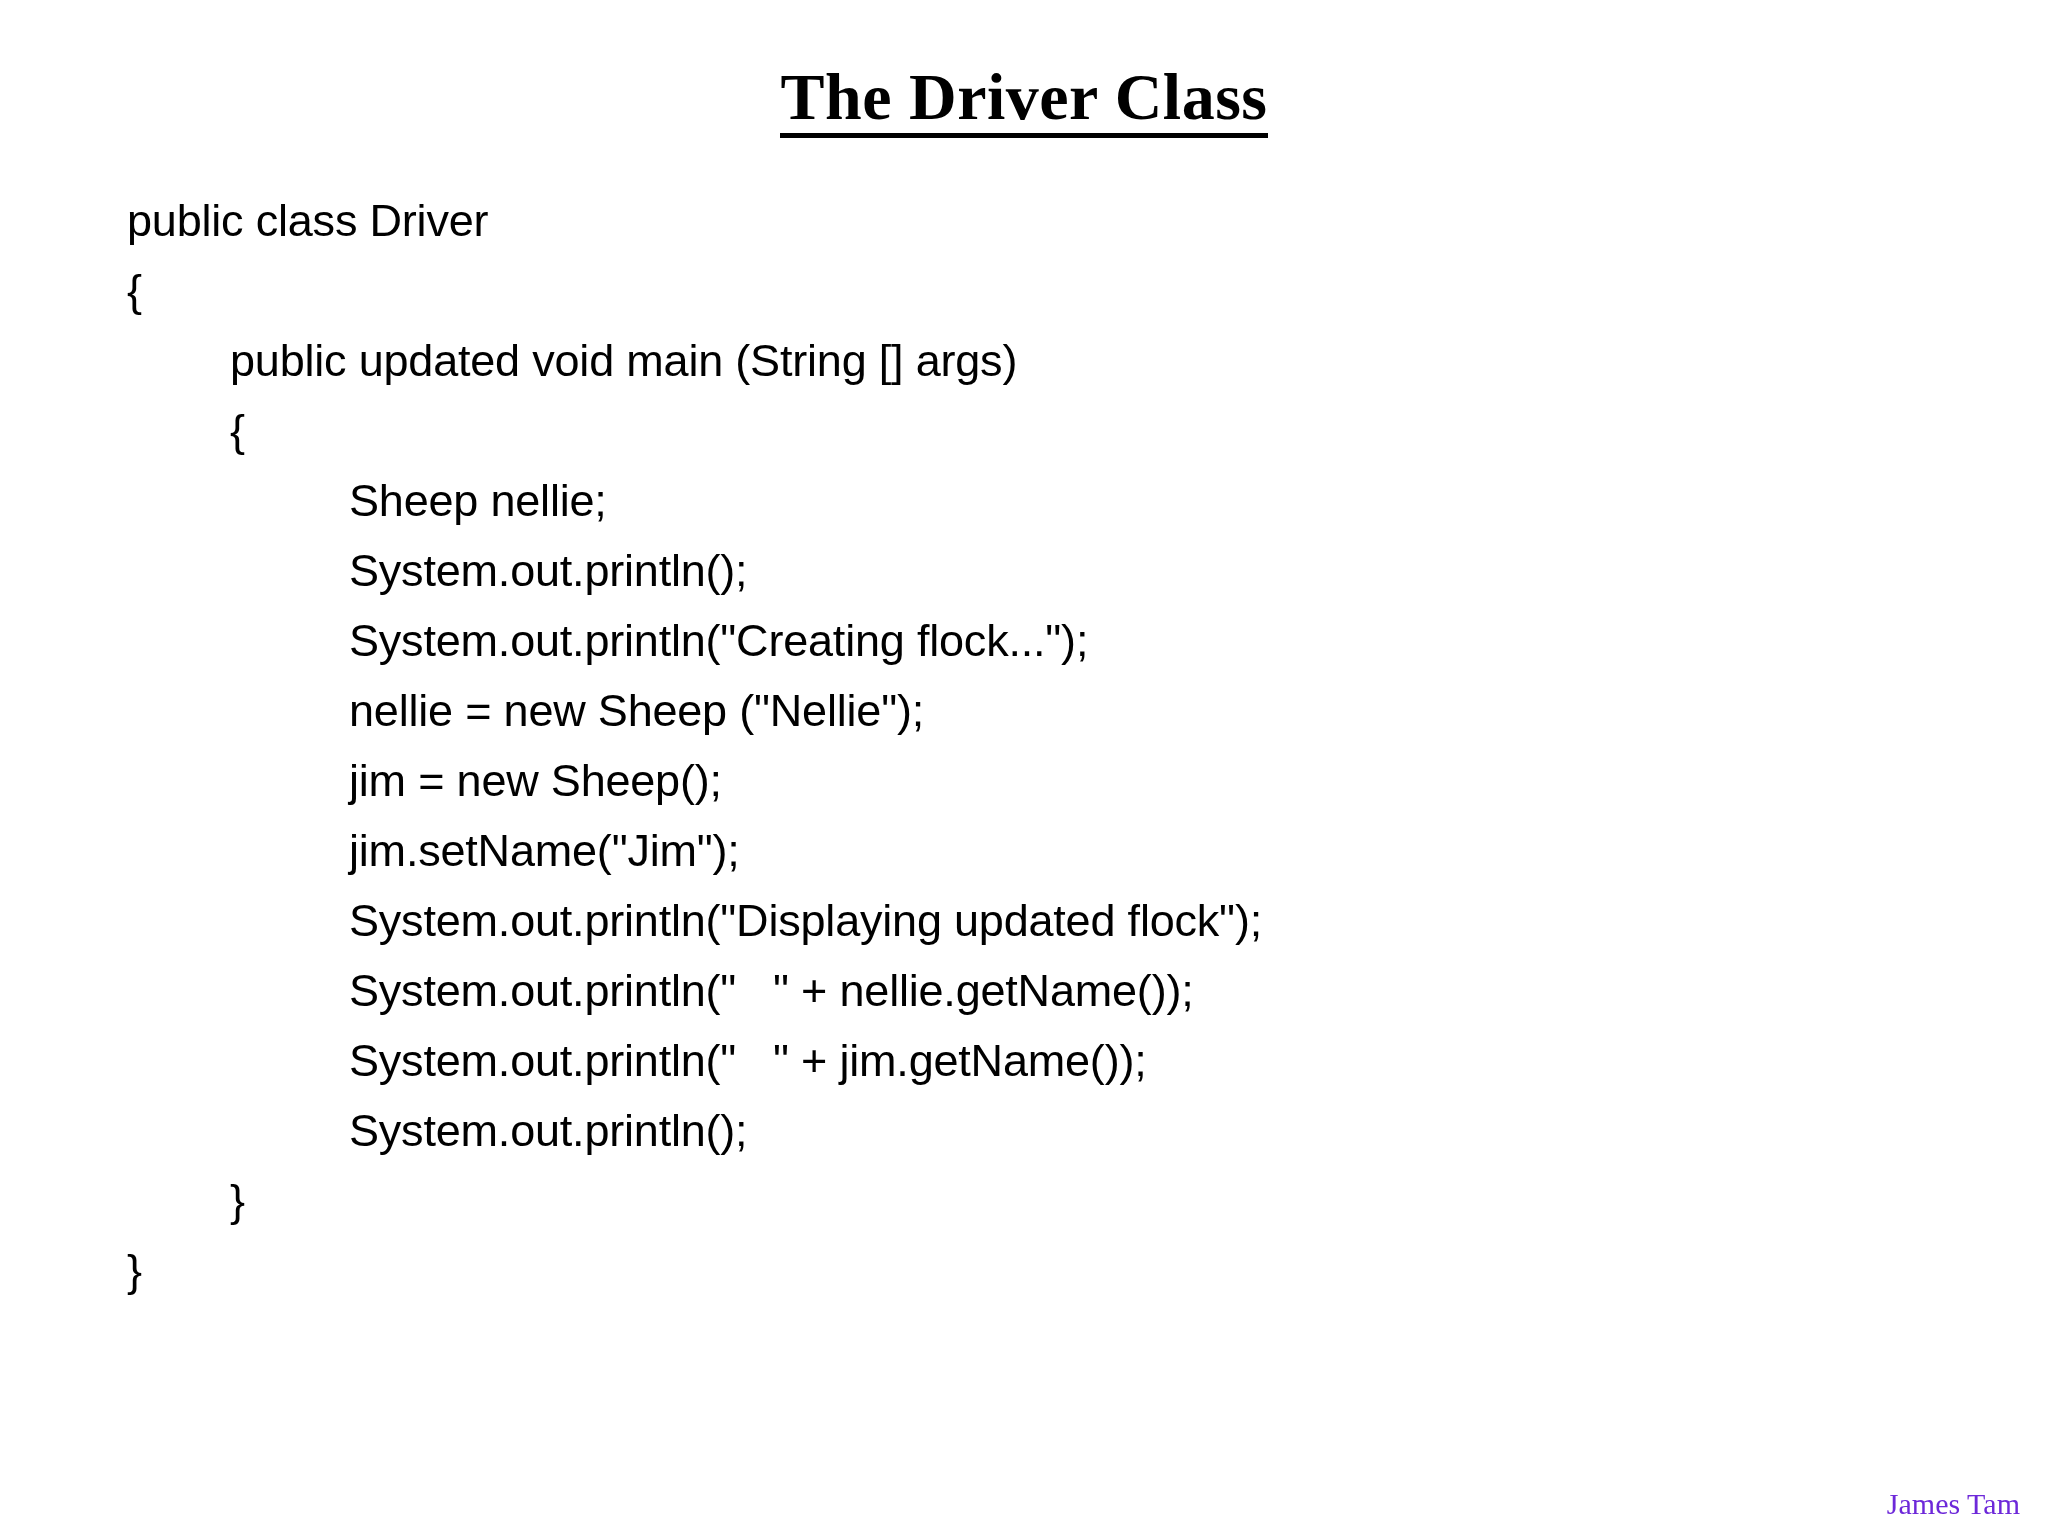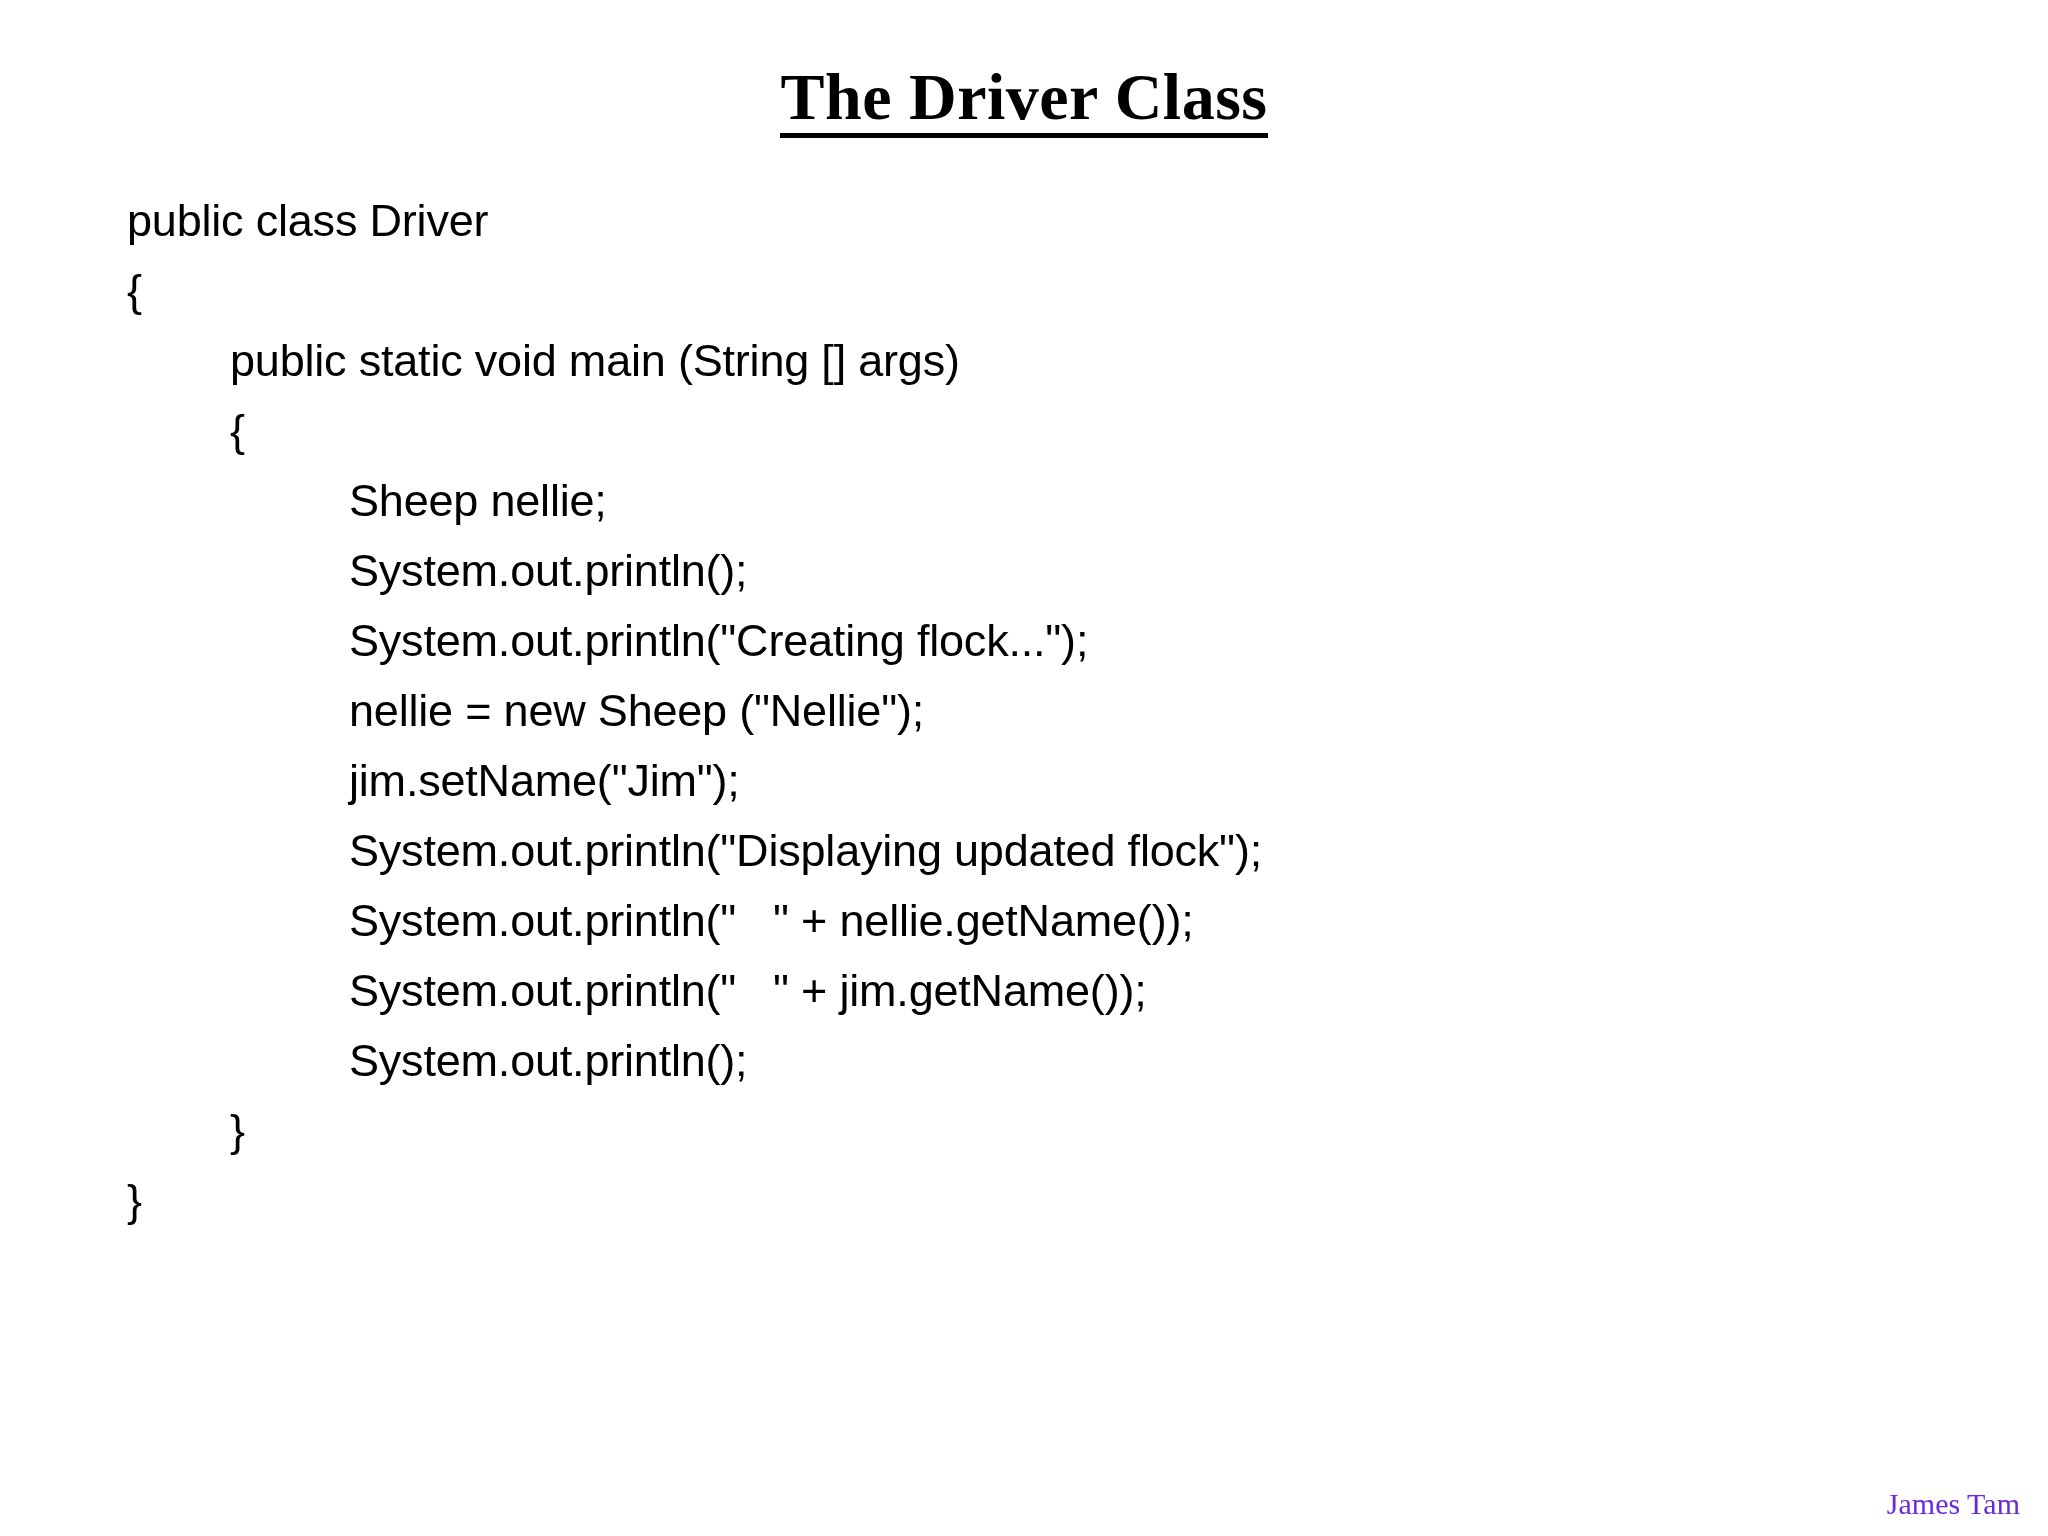--- a/index.html
+++ b/index.html
@@ -77,26 +77,27 @@
 
 <div class="slide">
 
   <div class="slide-title">
     <span class="title-text">The Driver Class</span>
   </div>
 
   <div class="code-block">
       <div class="code-line indent-0">public class Driver</div>
       <div class="code-line indent-0">{</div>
-      <div class="code-line indent-1">public static void main (String [] args)</div>
+      <div class="code-line indent-1">public updated void main (String [] args)</div>
       <div class="code-line indent-1">{</div>
       <div class="code-line indent-2">Sheep nellie;</div>
       <div class="code-line indent-2">System.out.println();</div>
       <div class="code-line indent-2">System.out.println("Creating flock...");</div>
       <div class="code-line indent-2">nellie = new Sheep ("Nellie");</div>
+      <div class="code-line indent-2">jim = new Sheep();</div>
       <div class="code-line indent-2">jim.setName("Jim");</div>
       <div class="code-line indent-2">System.out.println("Displaying updated flock");</div>
       <div class="code-line indent-2">System.out.println("   " + nellie.getName());</div>
       <div class="code-line indent-2">System.out.println("   " + jim.getName());</div>
       <div class="code-line indent-2">System.out.println();</div>
       <div class="code-line indent-1">}</div>
       <div class="code-line indent-0">}</div>
     </div>
 
   <div class="footer-author">James Tam</div>

